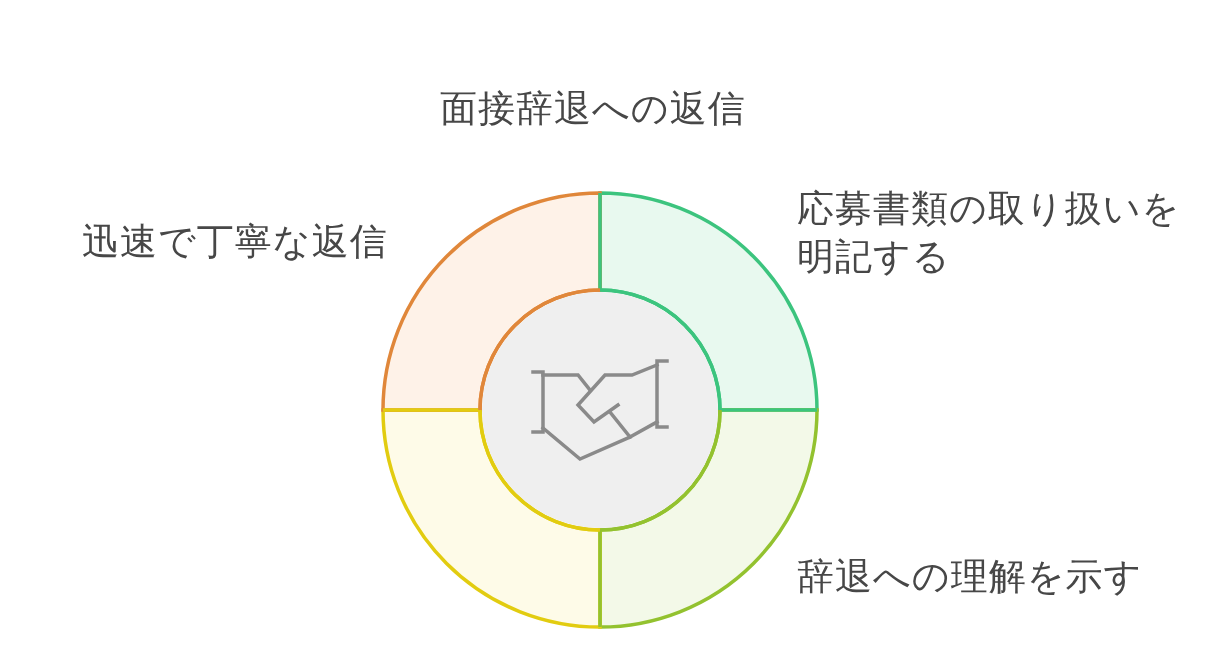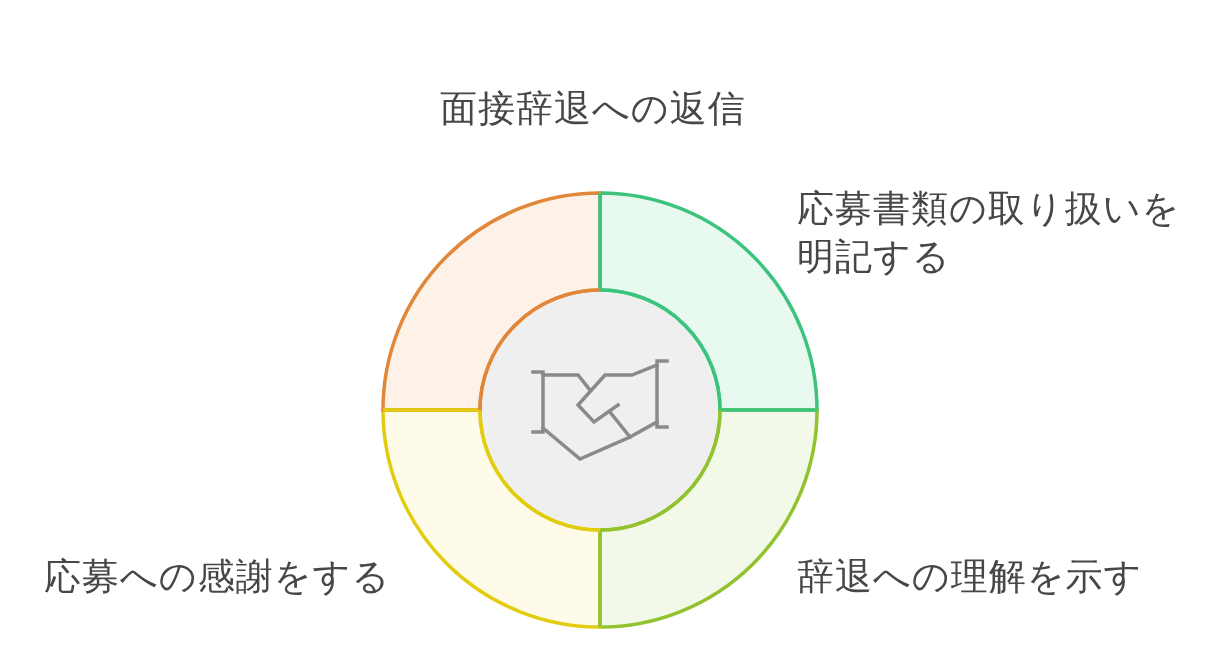--- a/index.html
+++ b/index.html
@@ -80,15 +80,15 @@
       <path d="M610,412 L630,437 L657,422"></path>
     </g>
   </svg>
 
   <div class="label" id="title-label">面接辞退への返信</div>
 
   <div class="label multi" id="label-top-right">応募書類の取り扱いを明記する</div>
 
   <div class="label" id="label-bottom-right">辞退への理解を示す</div>
 
-  <div class="label" id="label-bottom-left">応募への感謝をする</div>
 
+  <div class="label" id="label-top-left">迅速で丁寧な返信</div>
 </div>
 
 </body></html>

